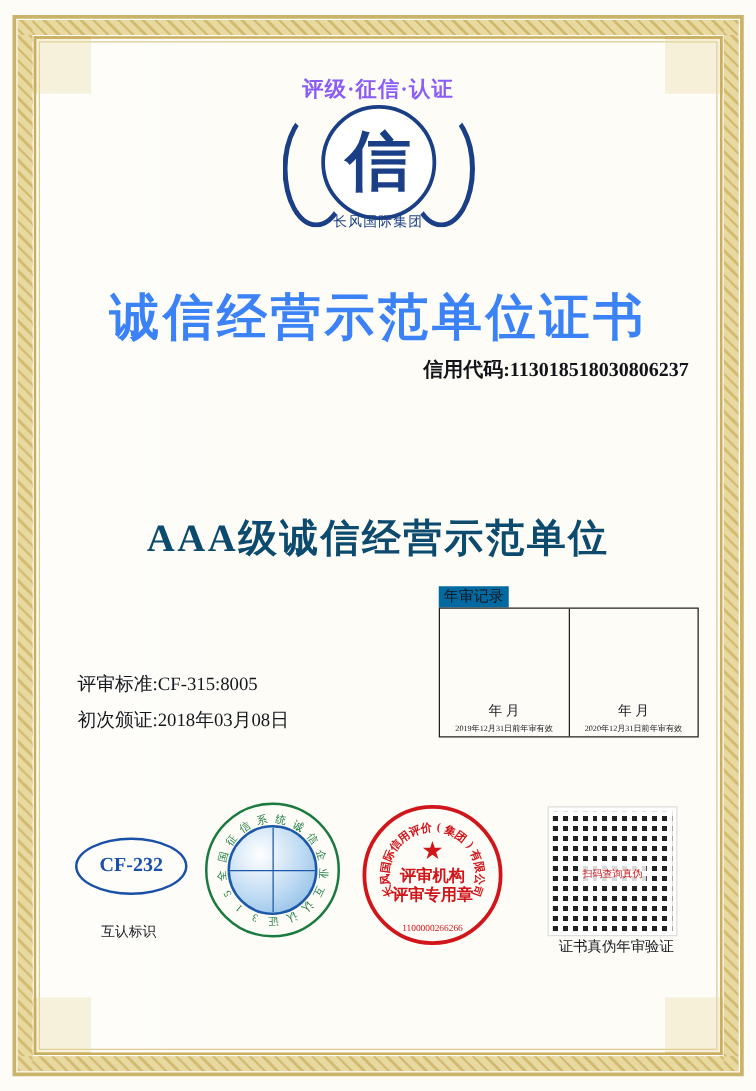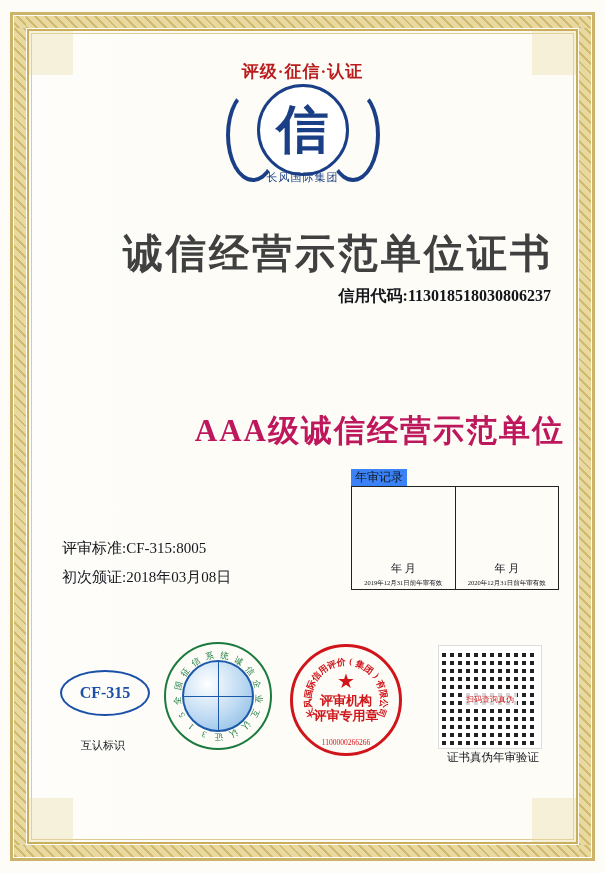--- a/index.html
+++ b/index.html
@@ -89,21 +89,21 @@
     left: 50%;
     transform: translateX(-50%);
     top: 16px;
     width: 210px;
     height: 150px;
   }
   .emblem-arc {
     position: absolute;
     top: 2px; left: 0; right: 0;
     text-align: center;
-    color: #b91c1c;
+    color: #8b5cf6;
     font-size: 17px;
     font-weight: bold;
     letter-spacing: 1px;
     font-family: "Liberation Serif", serif;
   }
   .emblem-circle {
     position: absolute;
     left: 50%;
     transform: translateX(-50%);
     top: 26px;
@@ -139,26 +139,26 @@
     text-align: center;
     color: #1a3f86;
     font-size: 11px;
     letter-spacing: 1px;
     font-family: "Liberation Serif", serif;
   }
 
   
   .main-title {
     position: absolute;
-    left: 0; right: 12px;
+    left: 0; right: 0;
     top: 184px;
-    text-align: right;
+    text-align: center;
     font-size: 40px;
     font-weight: bold;
-    color: #404040;
+    color: #3b82f6;
     letter-spacing: 3px;
     font-family: "Liberation Serif", serif;
   }
   .credit-code {
     position: absolute;
     right: 14px;
     top: 244px;
     font-size: 16px;
     color: #12141a;
     font-weight: bold;
@@ -172,24 +172,24 @@
     font-size: 28px;
     font-weight: bold;
     color: #12141a;
     letter-spacing: 4px;
     font-family: "Liberation Serif", serif;
   }
   .grade-title {
     position: absolute;
     left: 0; right: 0;
     top: 368px;
-    text-align: right;
+    text-align: center;
     font-size: 31px;
     font-weight: bold;
-    color: #be185d;
+    color: #0c4a6e;
     letter-spacing: 2px;
     font-family: "Liberation Serif", serif;
   }
 
   
   .details {
     position: absolute;
     left: 22px;
     top: 456px;
     font-size: 15px;
@@ -206,21 +206,21 @@
     right: 6px;
     top: 444px;
     width: 208px;
     height: 104px;
   }
   .review-title {
     position: absolute;
     left: 0; top: -17px;
     font-size: 12px;
     color: #14161c;
-    background: #3b82f6;
+    background: #0369a1;
     padding: 0 4px;
     font-family: Liberation Sans, sans-serif;
   }
   .review-grid {
     position: absolute;
     inset: 0;
     border: 1px solid #222;
     display: flex;
   }
   .review-cell {
@@ -474,21 +474,21 @@
         <div class="review-cell">
           <div class="review-cell-ym">年 月</div>
           <div class="review-cell-note">2020年12月31日前年审有效</div>
         </div>
       </div>
     </div>
 
     <div class="badges">
 
       <div class="badge-cf">
-        <div class="badge-cf-oval">CF-315</div>
+        <div class="badge-cf-oval">CF-232</div>
         <div class="badge-cf-label">互认标识</div>
       </div>
 
       <div class="badge-globe">
         <div class="globe-ring"></div>
         <div class="globe-inner"></div>
         <div class="globe-text">
             <span style="transform: rotate(-160deg) translate(-50%, -46px);">3</span>
             <span style="transform: rotate(-138.824deg) translate(-50%, -46px);">1</span>
             <span style="transform: rotate(-117.647deg) translate(-50%, -46px);">5</span>

